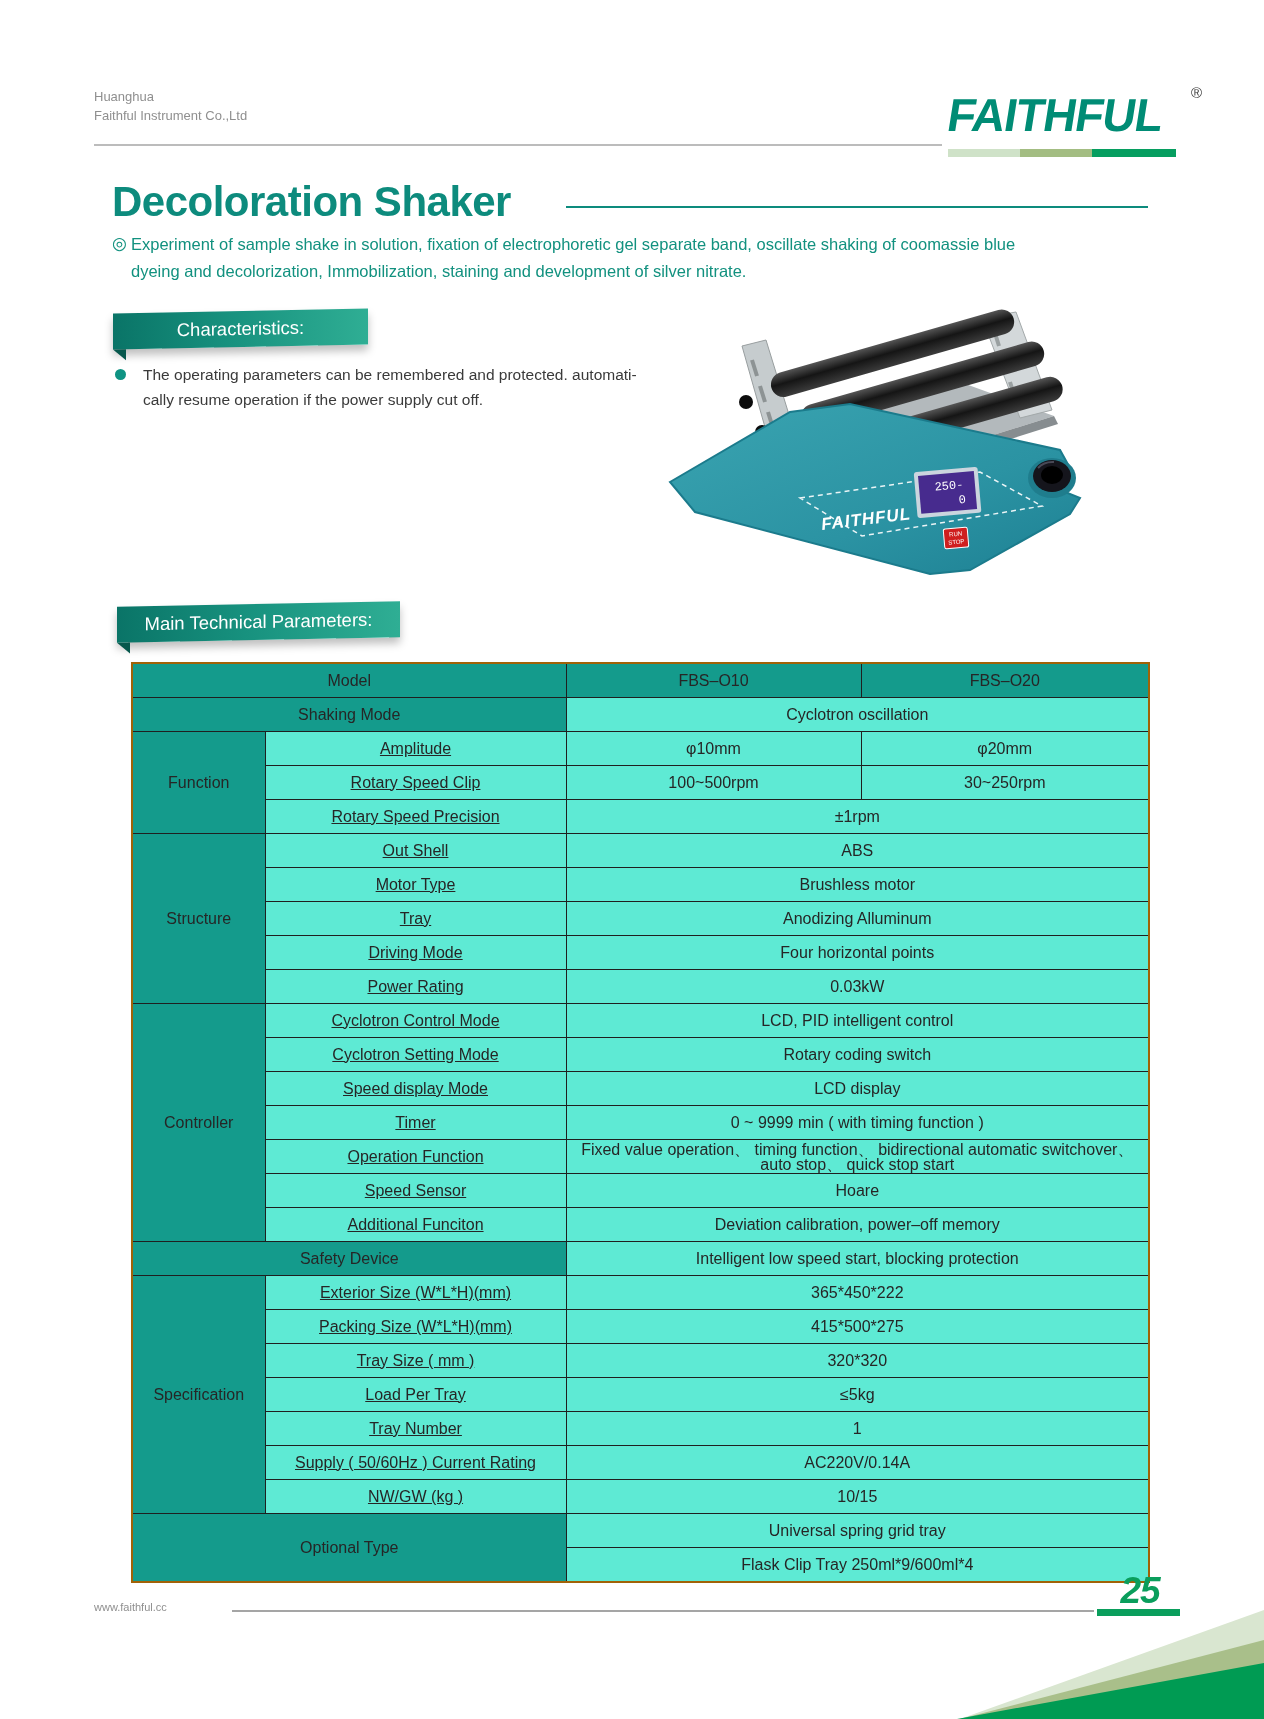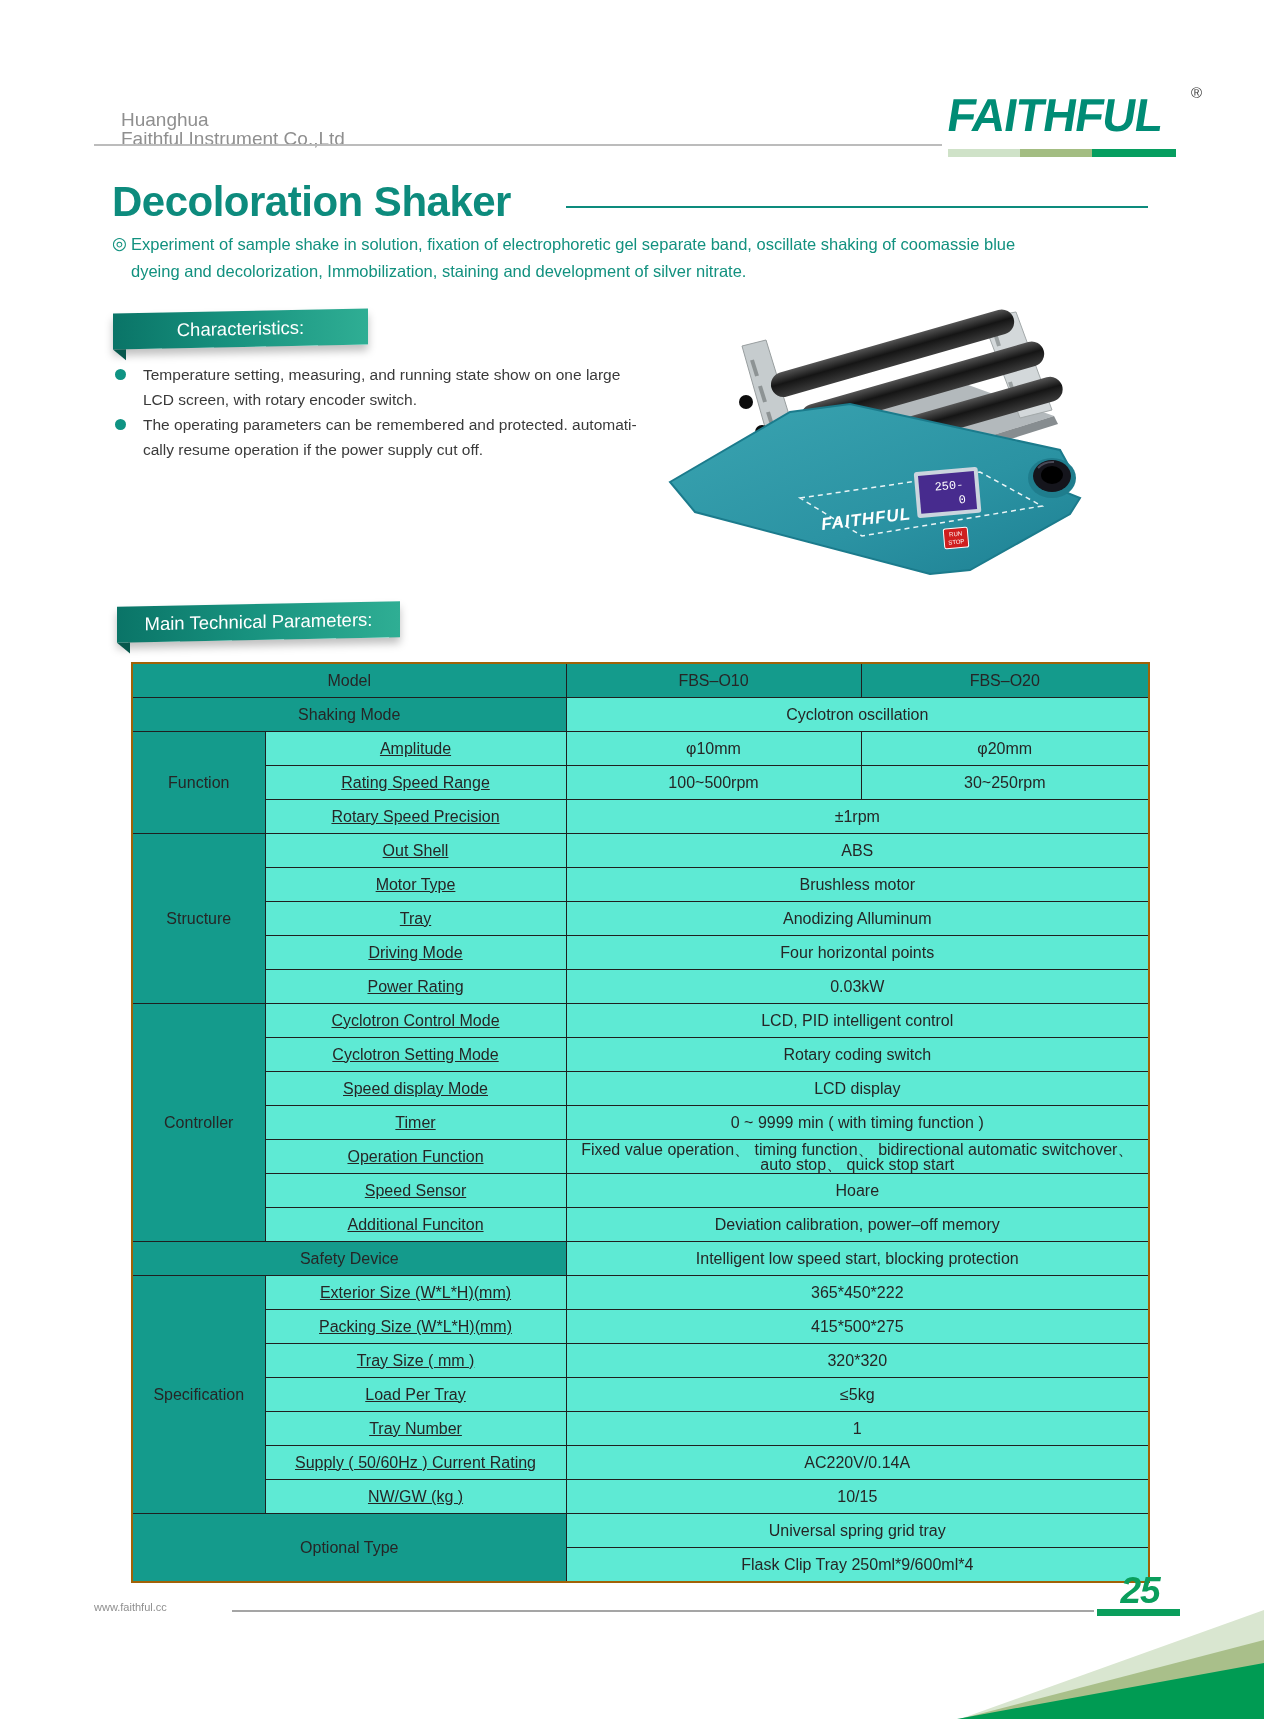--- a/index.html
+++ b/index.html
@@ -1,20 +1,20 @@
 <!DOCTYPE html>
 <html><head>
 <meta charset="utf-8">
 <style>
   html,body{margin:0;padding:0;background:#ffffff;}
   #page{position:relative;width:1264px;height:1719px;background:#ffffff;overflow:hidden;
         font-family:"Liberation Sans",sans-serif;color:#2b2b2b;}
 
   
-  .company{position:absolute;left:94px;top:110px;font-size:19px;line-height:19px;color:#8f8f8f;margin-left:27px;}
+  .company{position:absolute;left:94px;top:87px;font-size:13px;line-height:19px;color:#8f8f8f;}
   .header-rule{position:absolute;left:94px;top:144px;width:848px;height:2px;background:#bcbcbc;}
   .logo{position:absolute;left:948px;top:88px;width:240px;}
   .logo-text{font-size:46px;font-weight:800;color:#008c75;letter-spacing:-1px;
              transform:skewX(-9deg);display:inline-block;}
   .logo-reg{position:absolute;top:-4px;right:-14px;font-size:15px;color:#3c3c3c;transform:none;}
   .logo-bar{position:absolute;left:0px;top:61px;width:228px;height:8px;display:flex;}
   .logo-bar .s1{width:72px;background:#cfe2c8;}
   .logo-bar .s2{width:72px;background:#a3bd82;}
   .logo-bar .s3{width:84px;background:#069e60;}
 
@@ -84,22 +84,20 @@
   </div>
 
   <div class="title">Decoloration Shaker</div>
   <div class="title-line"></div>
   <div class="desc-marker">◎</div>
   <div class="desc">Experiment of sample shake in solution, fixation of electrophoretic gel separate band, oscillate shaking of coomassie blue
 dyeing and decolorization, Immobilization, staining and development of silver nitrate.</div>
 
   <div id="ribbon-char" class="ribbon">Characteristics:</div>
   <div class="bullets">
-    <div class="bullet">Temperature setting, measuring, and running state show on one large
-LCD screen, with rotary encoder switch.</div>
     <div class="bullet">The operating parameters can be remembered and protected. automati-
 cally resume operation if the power supply cut off.</div>
   </div>
 
   <div class="figure">
     <svg width="460" height="300" viewBox="0 0 460 300">
       <defs>
         <linearGradient id="rollGrad" x1="0" y1="0" x2="0" y2="1">
           <stop offset="0" stop-color="#555555"></stop>
             <stop offset="0.45" stop-color="#151515"></stop>
@@ -180,21 +178,21 @@
       <td colspan="2" class="teal">Shaking Mode</td>
       <td colspan="2" class="val">Cyclotron oscillation</td>
     </tr>
     <tr>
       <td rowspan="3" class="teal">Function</td>
       <td class="lab">Amplitude</td>
       <td class="val">φ10mm</td>
       <td class="val">φ20mm</td>
     </tr>
     <tr>
-      <td class="lab">Rating Speed Range</td>
+      <td class="lab">Rotary Speed Clip</td>
       <td class="val">100~500rpm</td>
       <td class="val">30~250rpm</td>
     </tr>
     <tr>
       <td class="lab">Rotary Speed Precision</td>
       <td colspan="2" class="val">±1rpm</td>
     </tr>
     <tr>
       <td rowspan="5" class="teal">Structure</td>
       <td class="lab">Out Shell</td>

